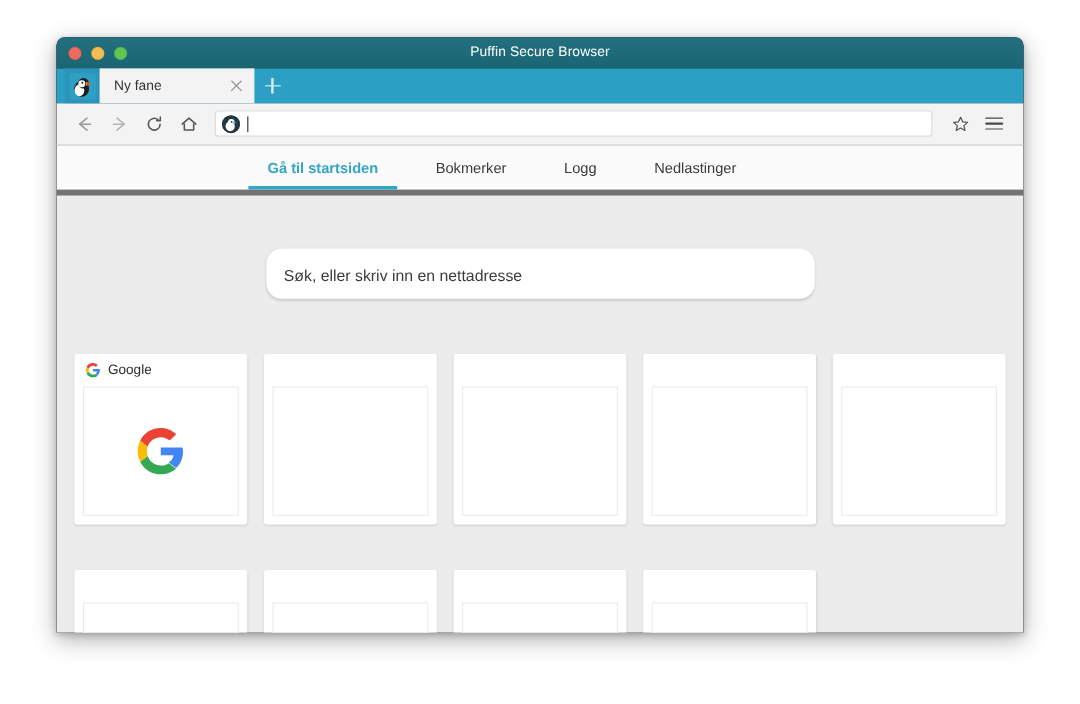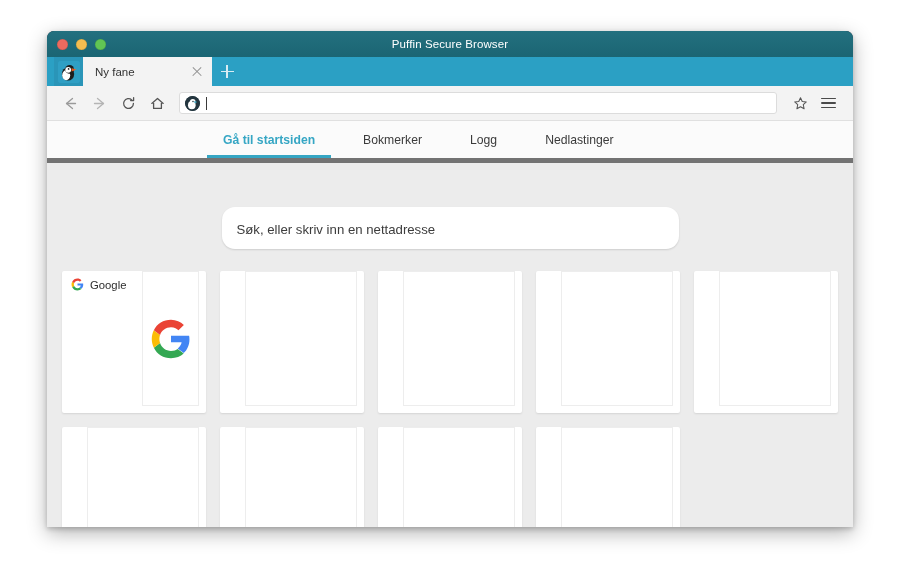--- a/index.html
+++ b/index.html
@@ -232,22 +232,23 @@
     gap: 14px;
     justify-content: center;
     padding: 0 0 0 0;
   }
   .tile {
     height: 142px;
     background: #ffffff;
     border-radius: 2px;
     box-shadow: 0 1px 2px rgba(0,0,0,0.10);
     display: flex;
-    flex-direction: row;
-    overflow: hidden;
+    flex-direction: column;
+    overflow: hidden;
+    margin-top: 24px;
   }
   .tile-head {
     height: 27px;
     display: flex; align-items: center;
     gap: 6px;
     padding: 0 9px;
     flex: 0 0 auto;
   }
   .tile-title {
     font-size: 11.3px;

